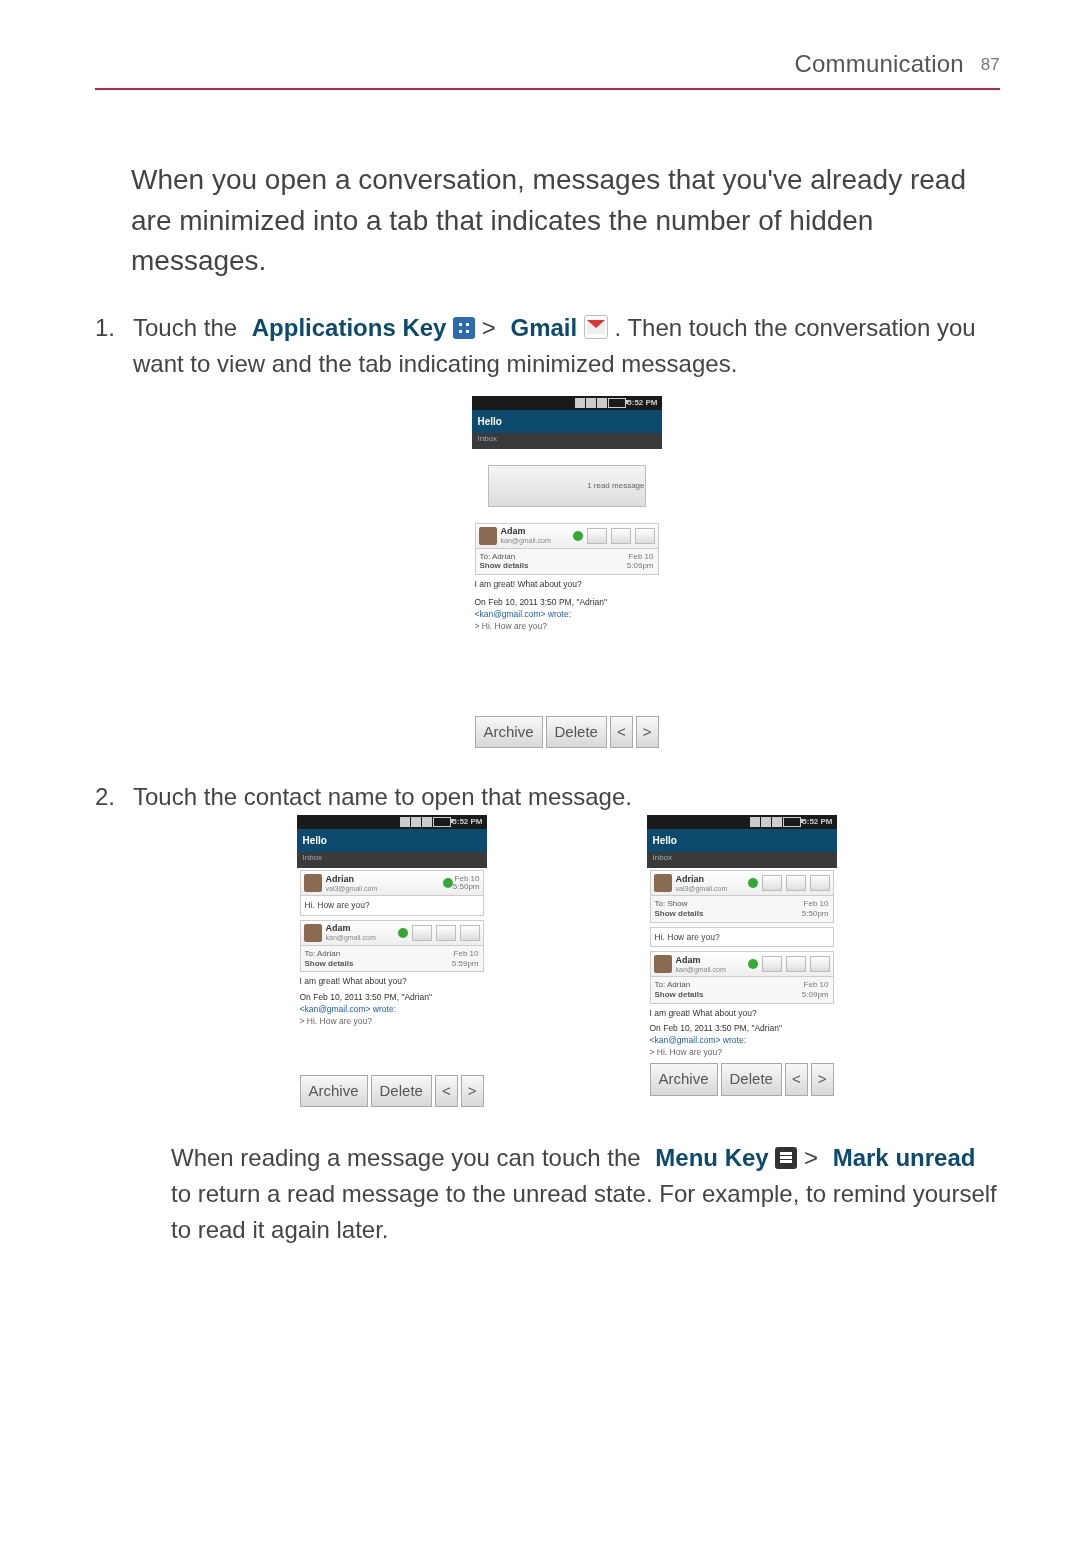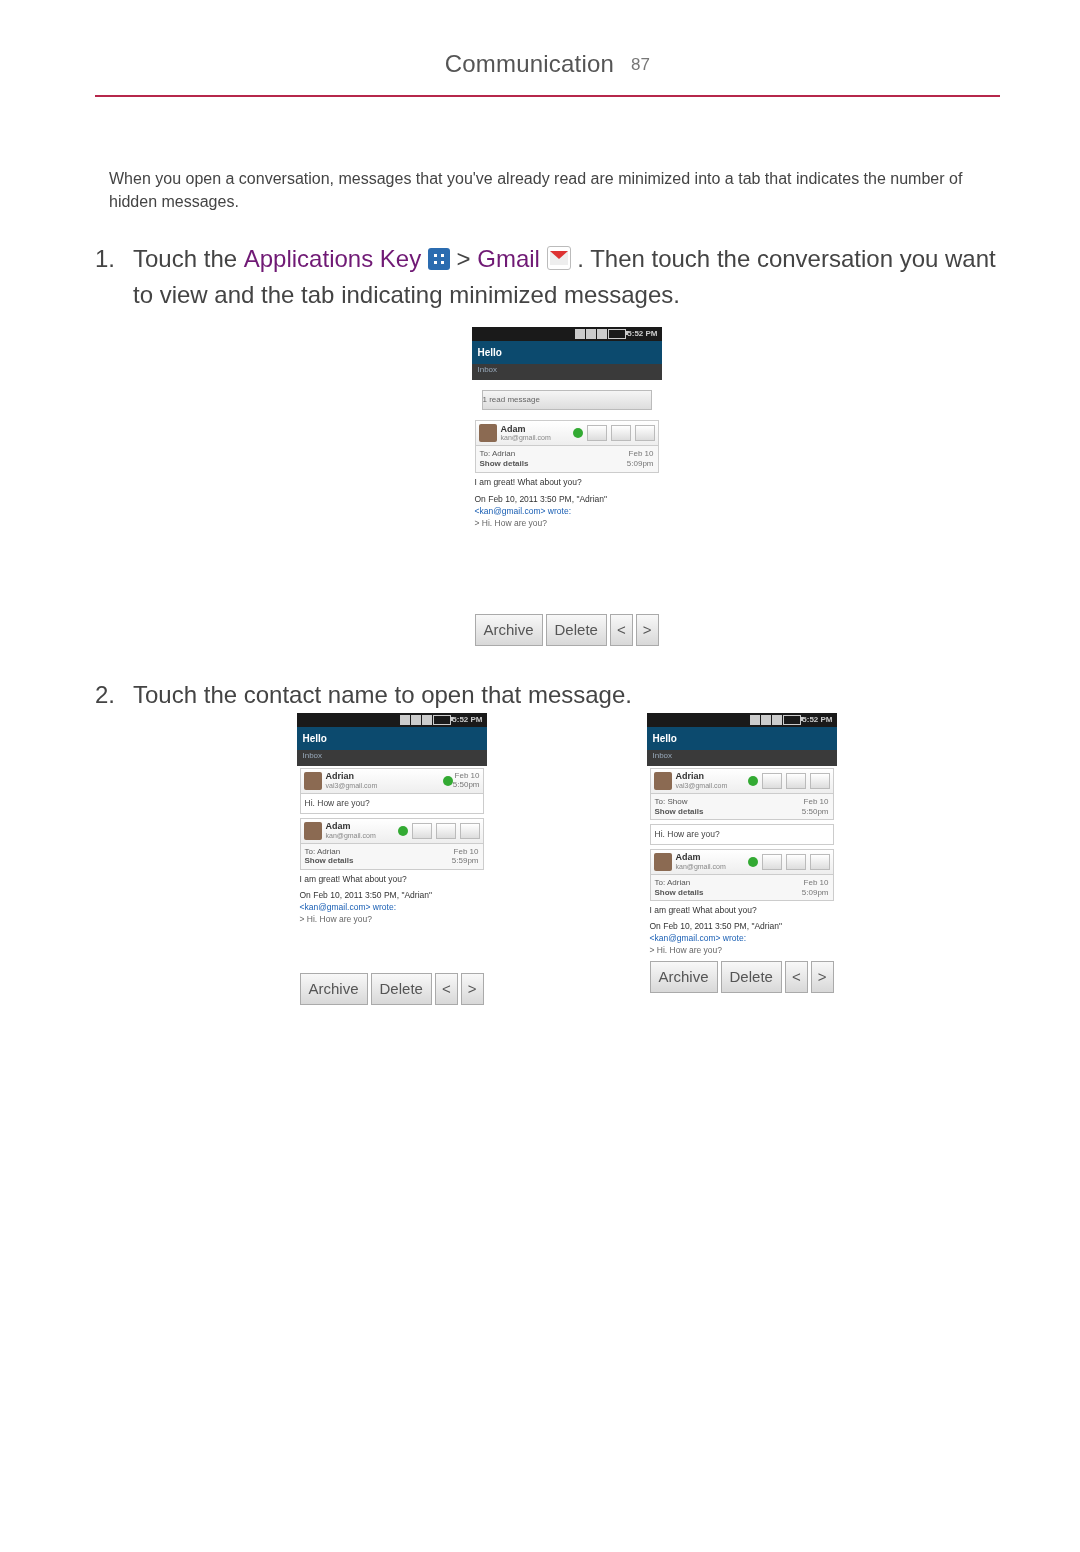--- a/index.html
+++ b/index.html
@@ -10,45 +10,45 @@
     color: #333;
   }
   .page {
     width: 1080px;
     min-height: 1552px;
     box-sizing: border-box;
     padding: 50px 80px 50px 95px;
     position: relative;
   }
   .running-head {
-    text-align: center;
+    text-align: right;
     font-size: 24px;
     color: #555;
-    padding-bottom: 17px;
+    padding-bottom: 10px;
     border-bottom: 2px solid #b6274b;
     margin-bottom: 70px;
     letter-spacing: 0.2px;
   }
   .running-head .page-num {
     font-size: 17px;
     color: #777;
     margin-left: 10px;
     vertical-align: 2px;
   }
   h2.section-title {
     color: #b6274b;
     font-weight: 400;
     font-size: 27px;
     margin: 0 0 18px 0;
   }
   p.intro {
-    font-size: 16px;
+    font-size: 28px;
     line-height: 1.45;
     color: #444;
-    margin: 0 0 28px 14px;
+    margin: 0 0 28px 36px;
     font-weight: 300;
   }
   ol.steps { list-style: none; padding: 0; margin: 0; counter-reset: step; }
   ol.steps > li {
     counter-increment: step;
     position: relative;
     padding-left: 38px;
     font-size: 24px;
     line-height: 1.5;
     color: #444;
@@ -56,21 +56,21 @@
     margin-bottom: 10px;
   }
   ol.steps > li::before {
     content: counter(step) ".";
     position: absolute;
     left: 0;
     top: 0;
     font-size: 24px;
     color: #444;
   }
-  .bold { font-weight: 400; color: #701a75; }
+  .bold { font-weight: 700; color: #0c4a6e; margin-left: 8px; }
   .inline-icon {
     display: inline-block;
     width: 22px; height: 22px;
     vertical-align: -3px;
     border-radius: 3px;
   }
   .apps-icon {
     background: #2b6cb0;
     position: relative;
   }
@@ -132,26 +132,26 @@
     font-size:8px;
   }
   .sb-icon{width:10px;height:10px;background:#ccc;display:inline-block;}
   .sb-batt{width:16px;height:8px;border:1px solid #ccc;position:relative;}
   .sb-batt::after{content:'';position:absolute;right:-3px;top:1px;width:2px;height:4px;background:#ccc;}
   .sb-time{font-weight:bold;}
   .conv-title{background:#0c4a6e;color:#fff;font-weight:bold;padding:4px 6px;font-size:10px;}
   .conv-sub{background:#3a3a3a;color:#9ab;padding:0 6px 4px;font-size:8px;}
   .read-bar{
     background:linear-gradient(#f5f5f5,#ddd);
-    text-align:left;
+    text-align:right;
     font-size:8px;
     color:#666;
     border:1px solid #bbb;
-    padding:3px 0;
-    margin:10px;
+    padding:14px 0;
+    margin:16px;
   }
   .msg-head{
     display:flex;
     align-items:center;
     gap:4px;
     border:1px solid #ccc;
     margin:2px 3px 0;
     padding:3px;
     background:linear-gradient(#fff,#eee);
   }
@@ -426,16 +426,24 @@
           </div>
           <div class="bottom-bar">
             <div class="bb-btn">Archive</div>
             <div class="bb-btn">Delete</div>
             <div class="bb-btn bb-arrow">&lt;</div>
             <div class="bb-btn bb-arrow">&gt;</div>
           </div>
         </div>
       </div>
 
+      <p class="after-text">
+        <span>When reading a message you can touch the </span>
+        <span class="bold">Menu Key</span>
+        <span class="inline-icon menu-icon"></span>
+        <span> &gt; </span>
+        <span class="bold">Mark unread</span>
+        <span> to return a read message to the unread state. For example, to remind yourself to read it again later.</span>
+      </p>
     </li>
   </ol>
 
 </div>
 
 </body></html>

